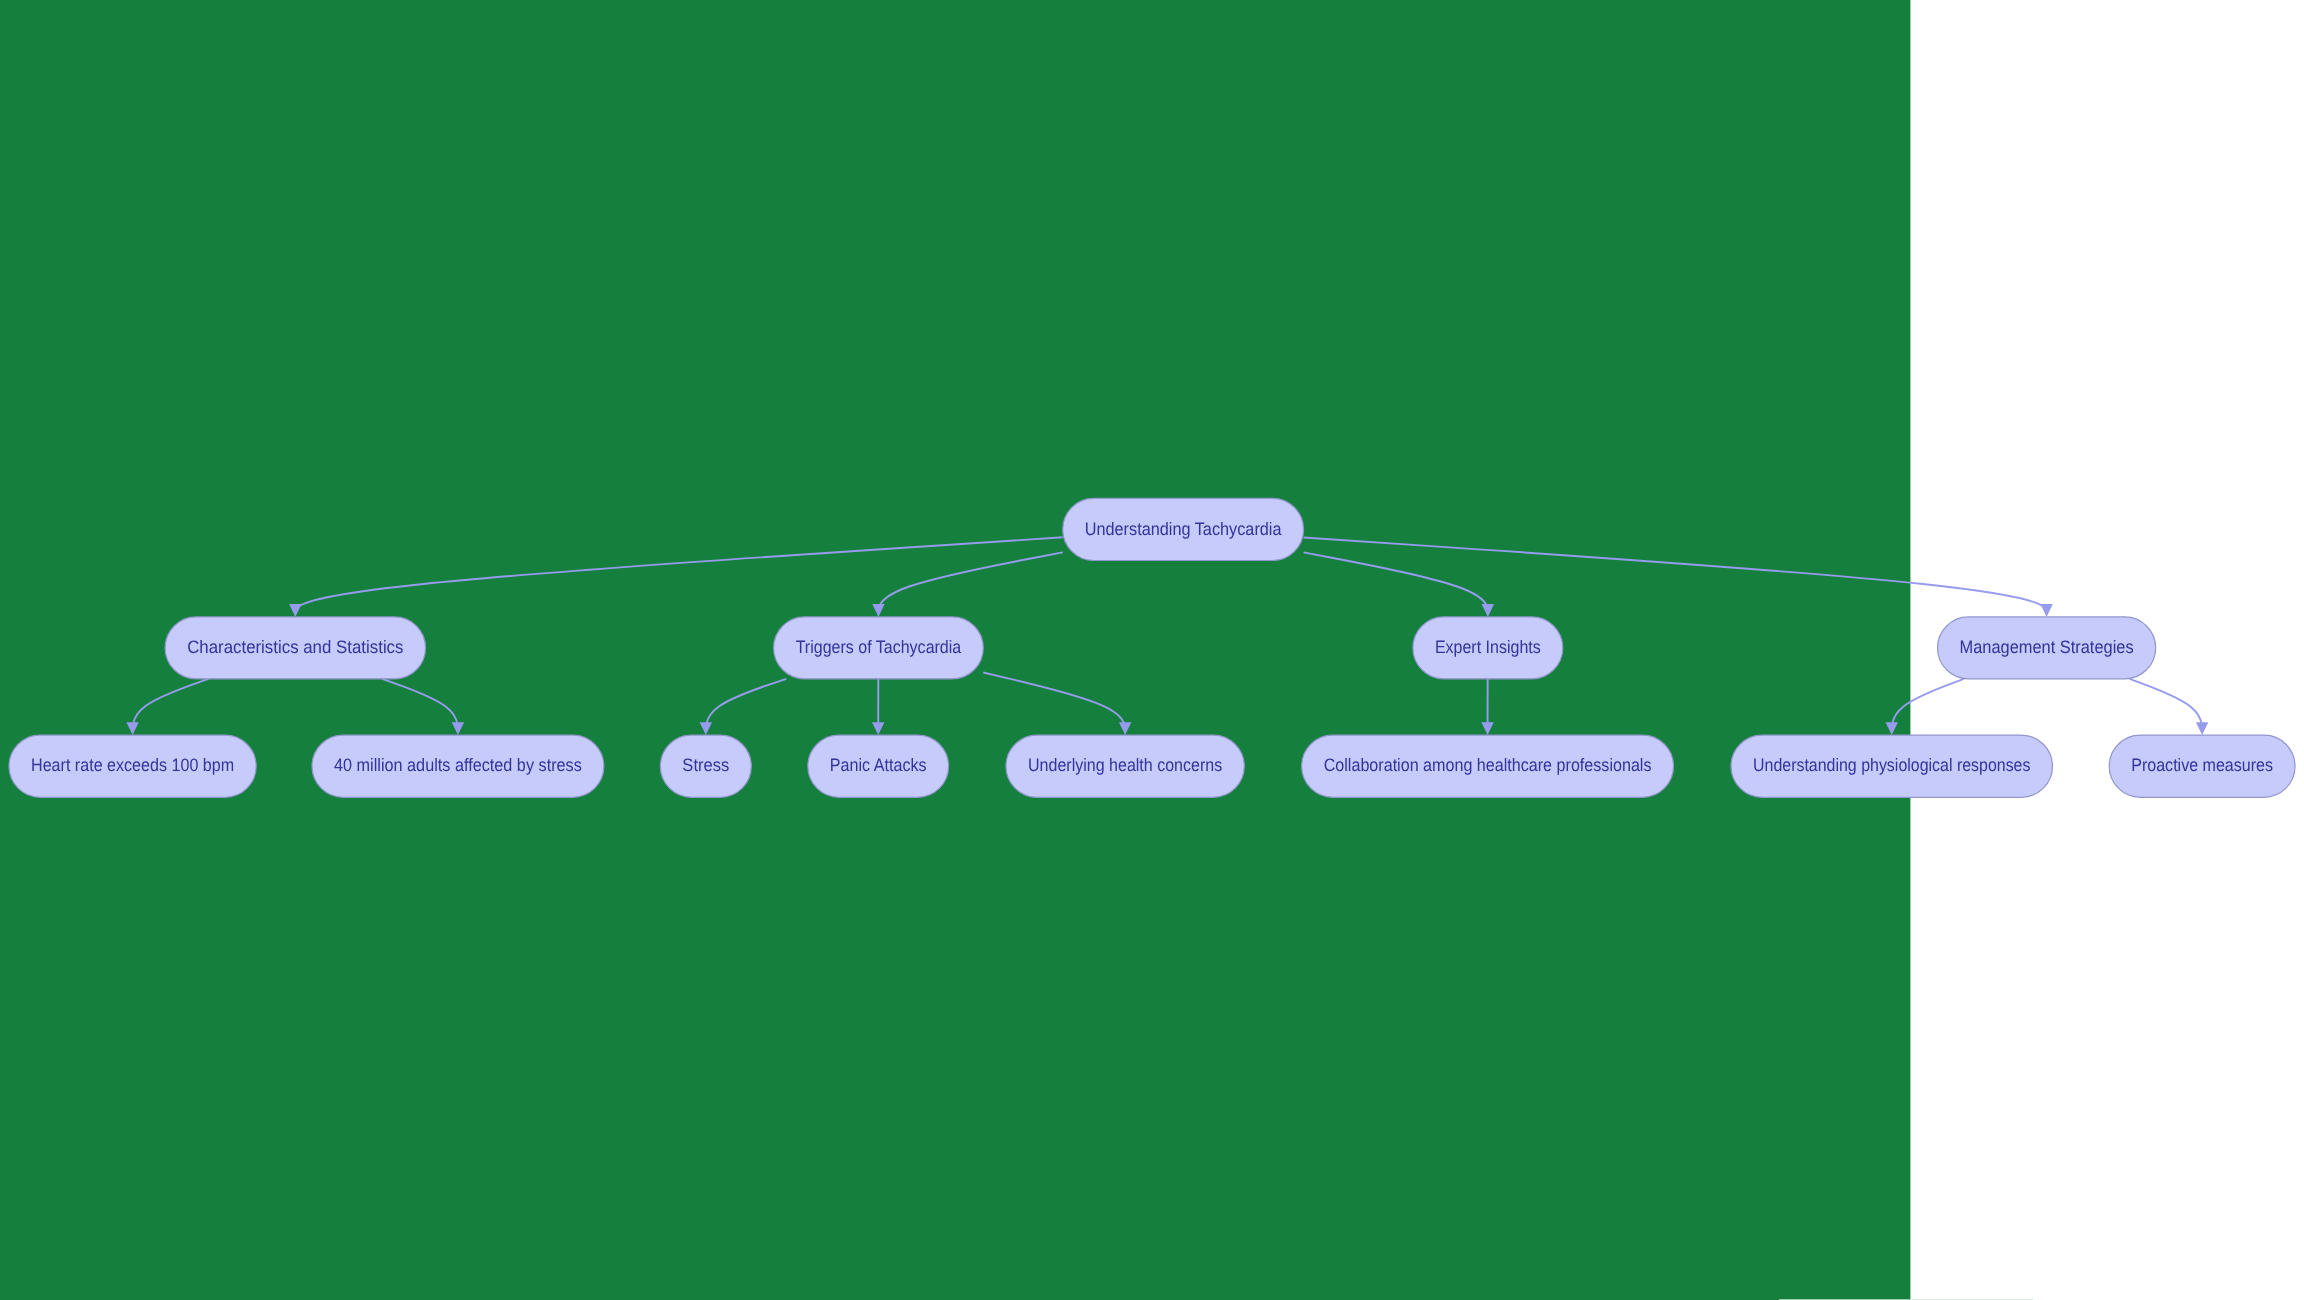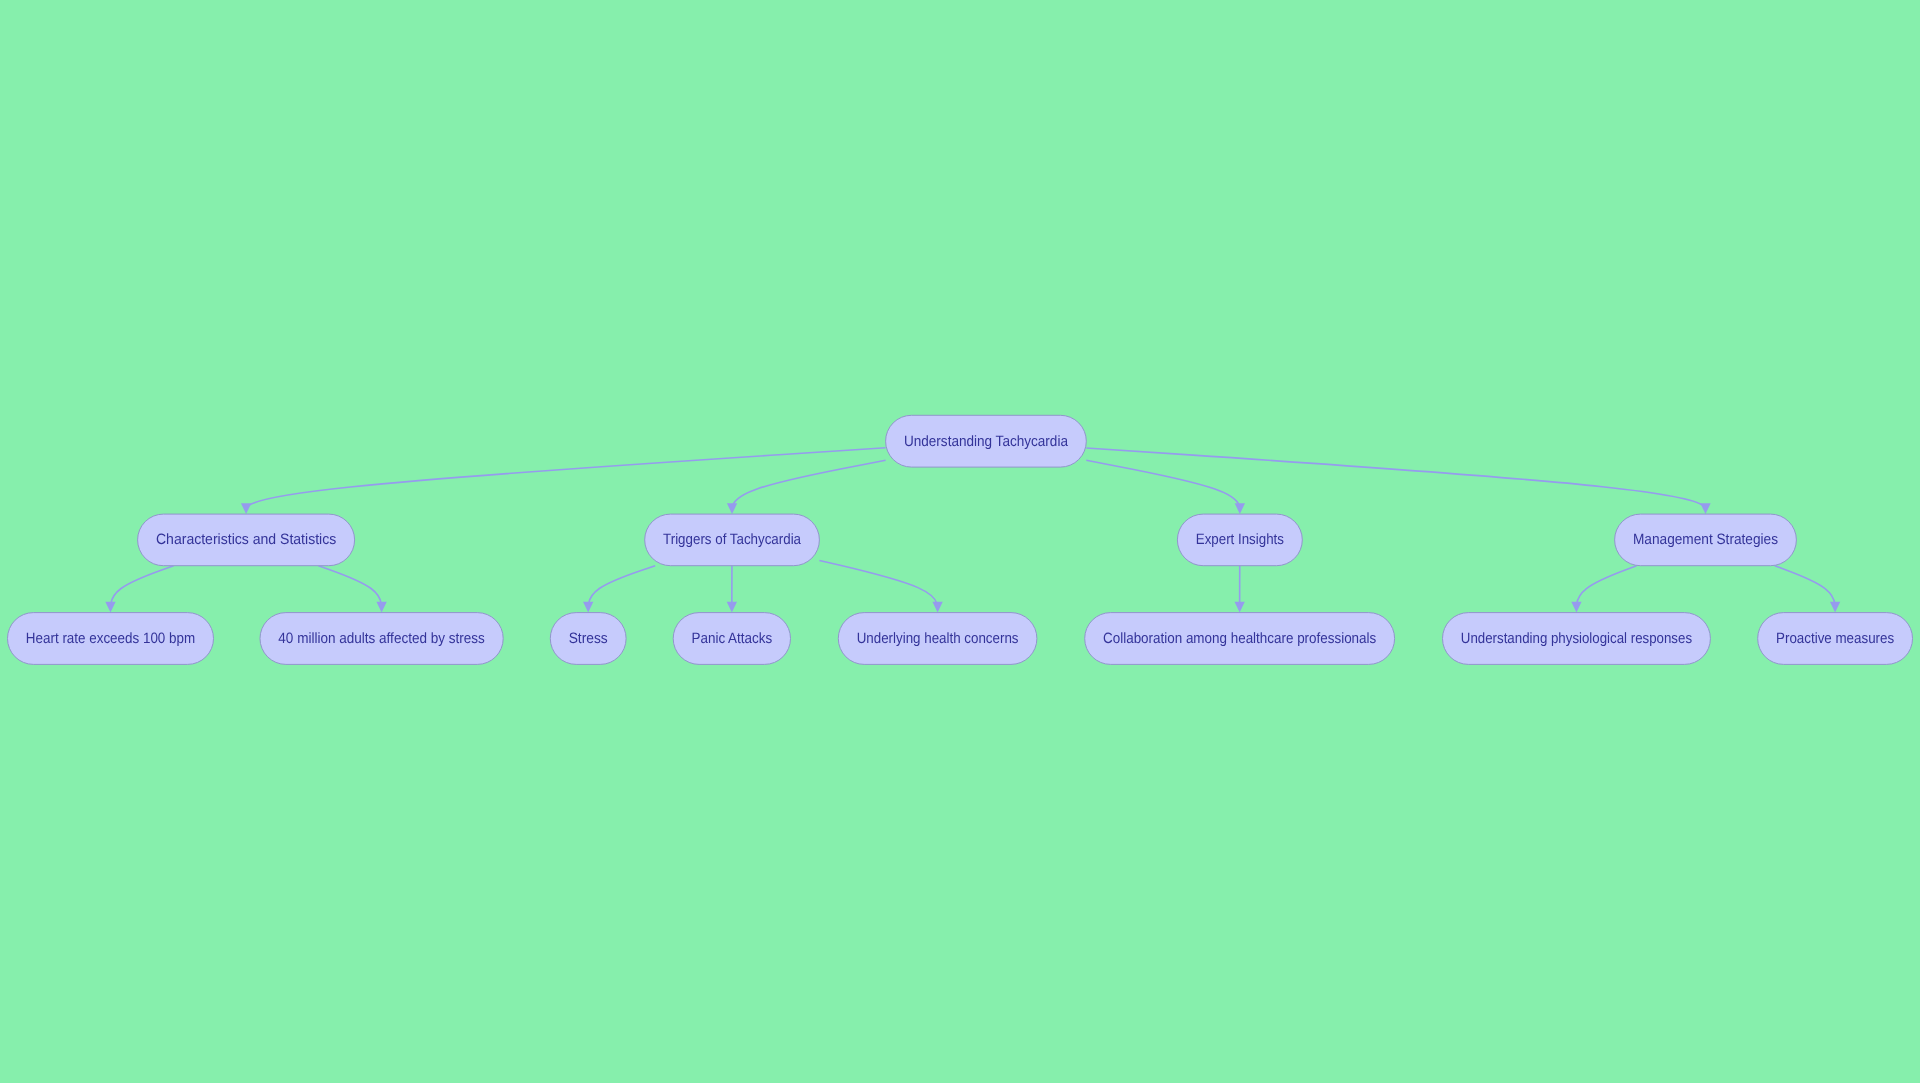--- a/index.html
+++ b/index.html
@@ -1,18 +1,18 @@
 <!DOCTYPE html>
 <html><head>
 <meta charset="utf-8">
 <title>Understanding Tachycardia</title>
 <style>
   html,body{margin:0;padding:0;background:#ffffff;}
   body{width:1920px;height:1083px;overflow:hidden;font-family:"Liberation Sans",sans-serif;}
-  #stage{position:relative;width:1920px;height:1083px;background:#86efac;}
+  #stage{position:relative;width:1592px;height:1083px;background:#15803d;}
   svg#flow{position:absolute;left:0;top:0;width:1920px;height:1083px;}
   .nodeText{font-family:"Liberation Sans",sans-serif;font-size:15px;fill:#333399;text-anchor:middle;
     -webkit-font-smoothing:antialiased;text-rendering:geometricPrecision;}
 </style>
 </head>
 <body>
 
 <div id="stage">
   <svg id="flow" viewBox="0 0 1920 1083">
     <g id="edges-layer">

